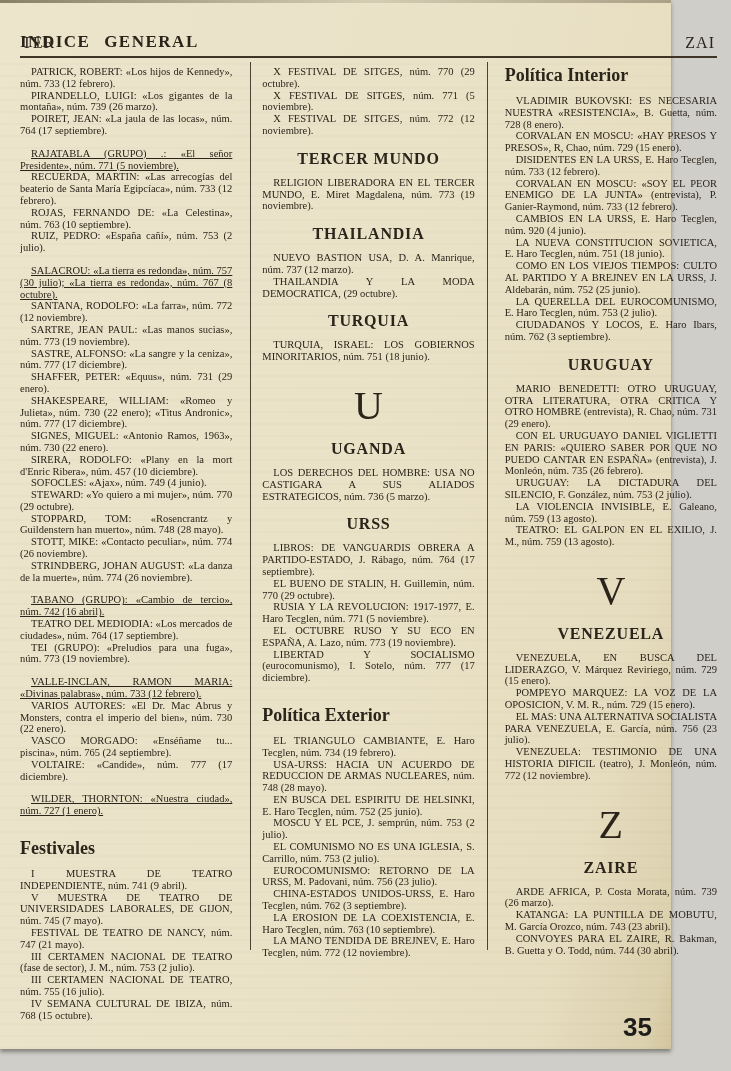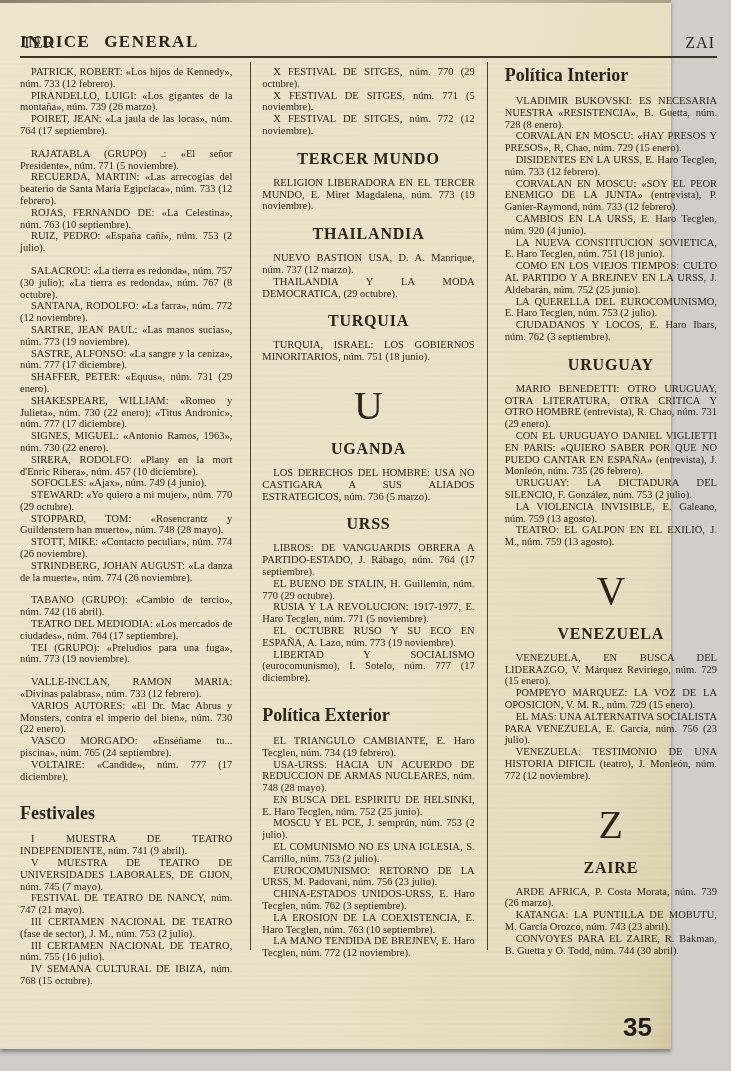--- a/index.html
+++ b/index.html
@@ -25,21 +25,21 @@
   .cols{
     position:absolute;left:20px;top:66px;width:697px;height:960px;
     display:flex;gap:30px;overflow:hidden;
   }
   .col{flex:1;min-width:0;}
   .vdiv{position:absolute;top:62px;width:1px;height:888px;background:#4a4233;}
   .vdiv1{left:250px;}
   .vdiv2{left:487px;}
   .blk{font-size:10.5px;line-height:11.8px;}
   .entry{margin:0;text-align:justify;text-indent:11px;}
-  .blk.gap{margin-top:11px;}
+  .blk.gap{margin-top:11px;text-decoration:underline;}
   .section{margin:15px 0 12px;text-align:center;font-weight:bold;
     font-size:16px;line-height:13px;letter-spacing:.8px;}
   .letter{margin:22px 0 6px;text-align:center;font-size:40px;line-height:42px;font-weight:400;}
   .subhead{margin:24px 0 13px;font-weight:bold;font-size:18px;line-height:14px;}
   .subhead.first{margin-top:2px;}
   .pagenum{position:absolute;right:19px;bottom:6px;
     font-family:"Liberation Sans","DejaVu Sans",sans-serif;
     font-weight:bold;font-size:26px;color:#1f1d1a;}
   .ghost{position:absolute;left:0;top:60px;right:0;bottom:0;pointer-events:none;
     background:repeating-linear-gradient(0deg,rgba(110,115,75,.05) 0 2px,transparent 2px 12px);
@@ -80,20 +80,21 @@
         <div class="blk entry">STOPPARD, TOM: «Rosencrantz y Guildenstern han muerto», núm. 748 (28 mayo).</div>
         <div class="blk entry">STOTT, MIKE: «Contacto peculiar», núm. 774 (26 noviembre).</div>
         <div class="blk entry">STRINDBERG, JOHAN AUGUST: «La danza de la muerte», núm. 774 (26 noviembre).</div>
         <div class="blk entry gap">TABANO (GRUPO): «Cambio de tercio», núm. 742 (16 abril).</div>
         <div class="blk entry">TEATRO DEL MEDIODIA: «Los mercados de ciudades», núm. 764 (17 septiembre).</div>
         <div class="blk entry">TEI (GRUPO): «Preludios para una fuga», núm. 773 (19 noviembre).</div>
         <div class="blk entry gap">VALLE-INCLAN, RAMON MARIA: «Divinas palabras», núm. 733 (12 febrero).</div>
         <div class="blk entry">VARIOS AUTORES: «El Dr. Mac Abrus y Monsters, contra el imperio del bien», núm. 730 (22 enero).</div>
         <div class="blk entry">VASCO MORGADO: «Enséñame tu... piscina», núm. 765 (24 septiembre).</div>
         <div class="blk entry">VOLTAIRE: «Candide», núm. 777 (17 diciembre).</div>
+        <div class="blk entry gap">WILDER, THORNTON: «Nuestra ciudad», núm. 727 (1 enero).</div>
         <div class="blk subhead">Festivales</div>
         <div class="blk entry">I MUESTRA DE TEATRO INDEPENDIENTE, núm. 741 (9 abril).</div>
         <div class="blk entry">V MUESTRA DE TEATRO DE UNIVERSIDADES LABORALES, DE GIJON, núm. 745 (7 mayo).</div>
         <div class="blk entry">FESTIVAL DE TEATRO DE NANCY, núm. 747 (21 mayo).</div>
         <div class="blk entry">III CERTAMEN NACIONAL DE TEATRO (fase de sector), J. M., núm. 753 (2 julio).</div>
         <div class="blk entry">III CERTAMEN NACIONAL DE TEATRO, núm. 755 (16 julio).</div>
         <div class="blk entry">IV SEMANA CULTURAL DE IBIZA, núm. 768 (15 octubre).</div>
       </div>
     <div class="col">
         <div class="blk entry">X FESTIVAL DE SITGES, núm. 770 (29 octubre).</div>

